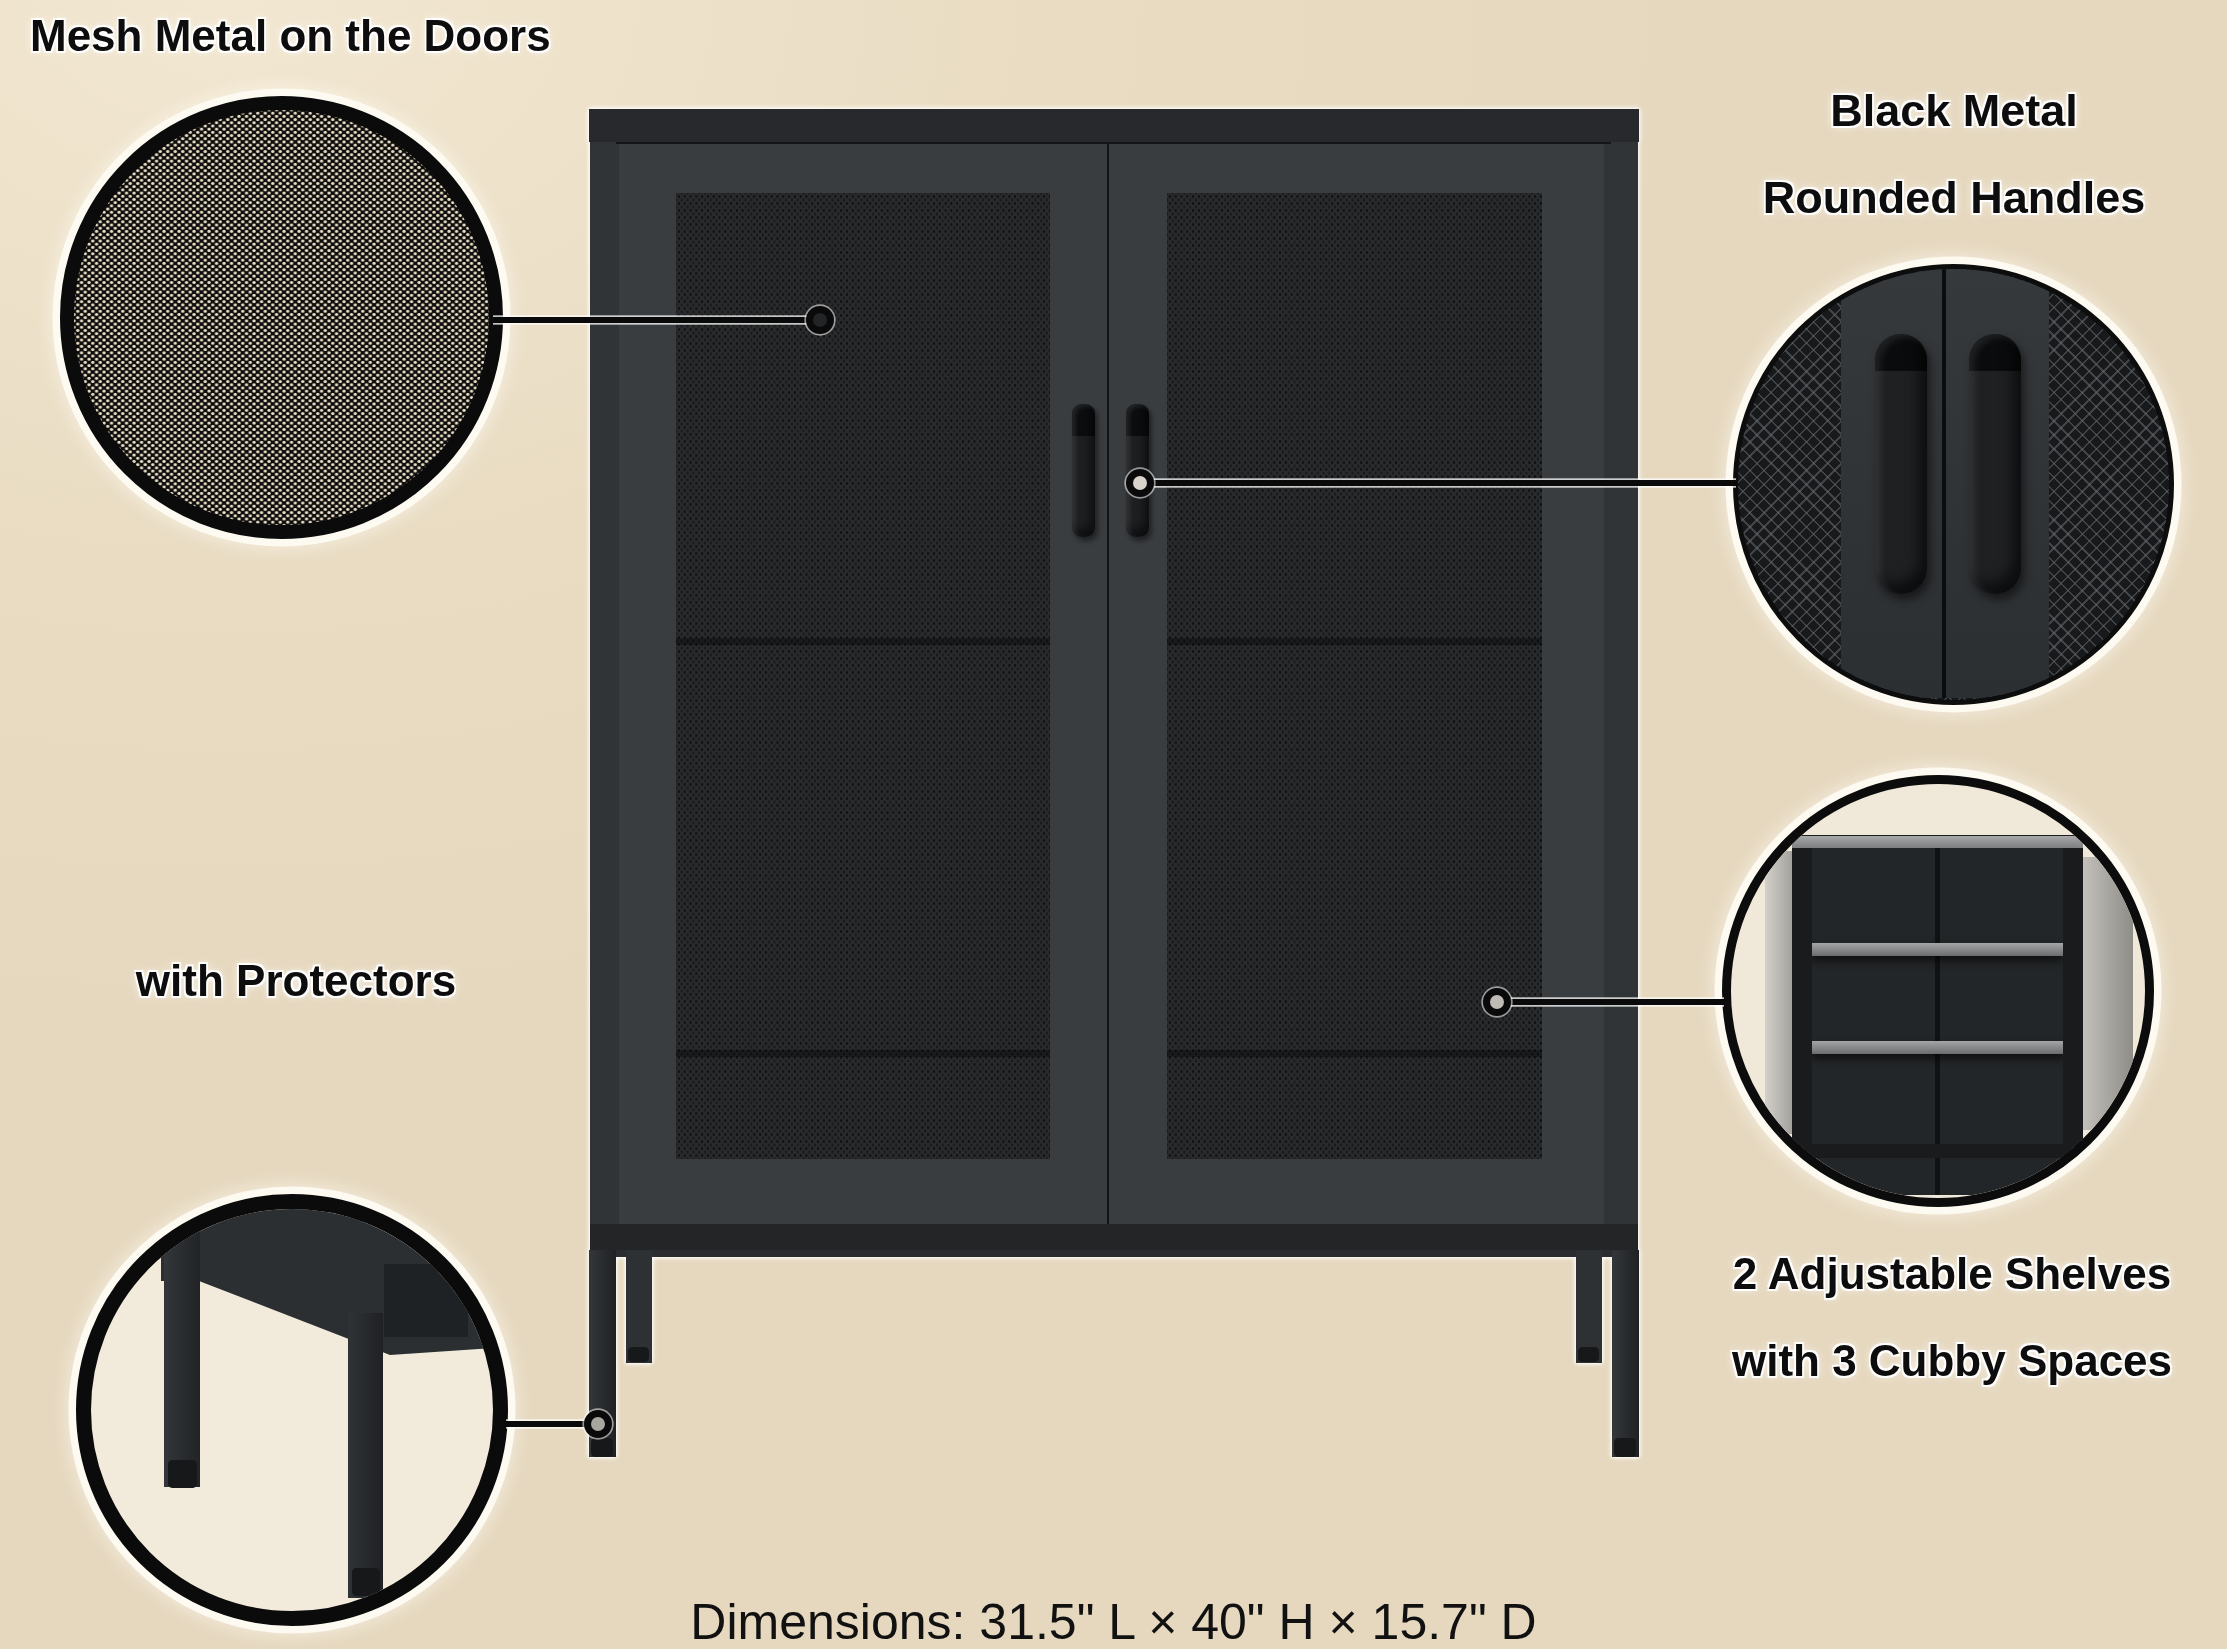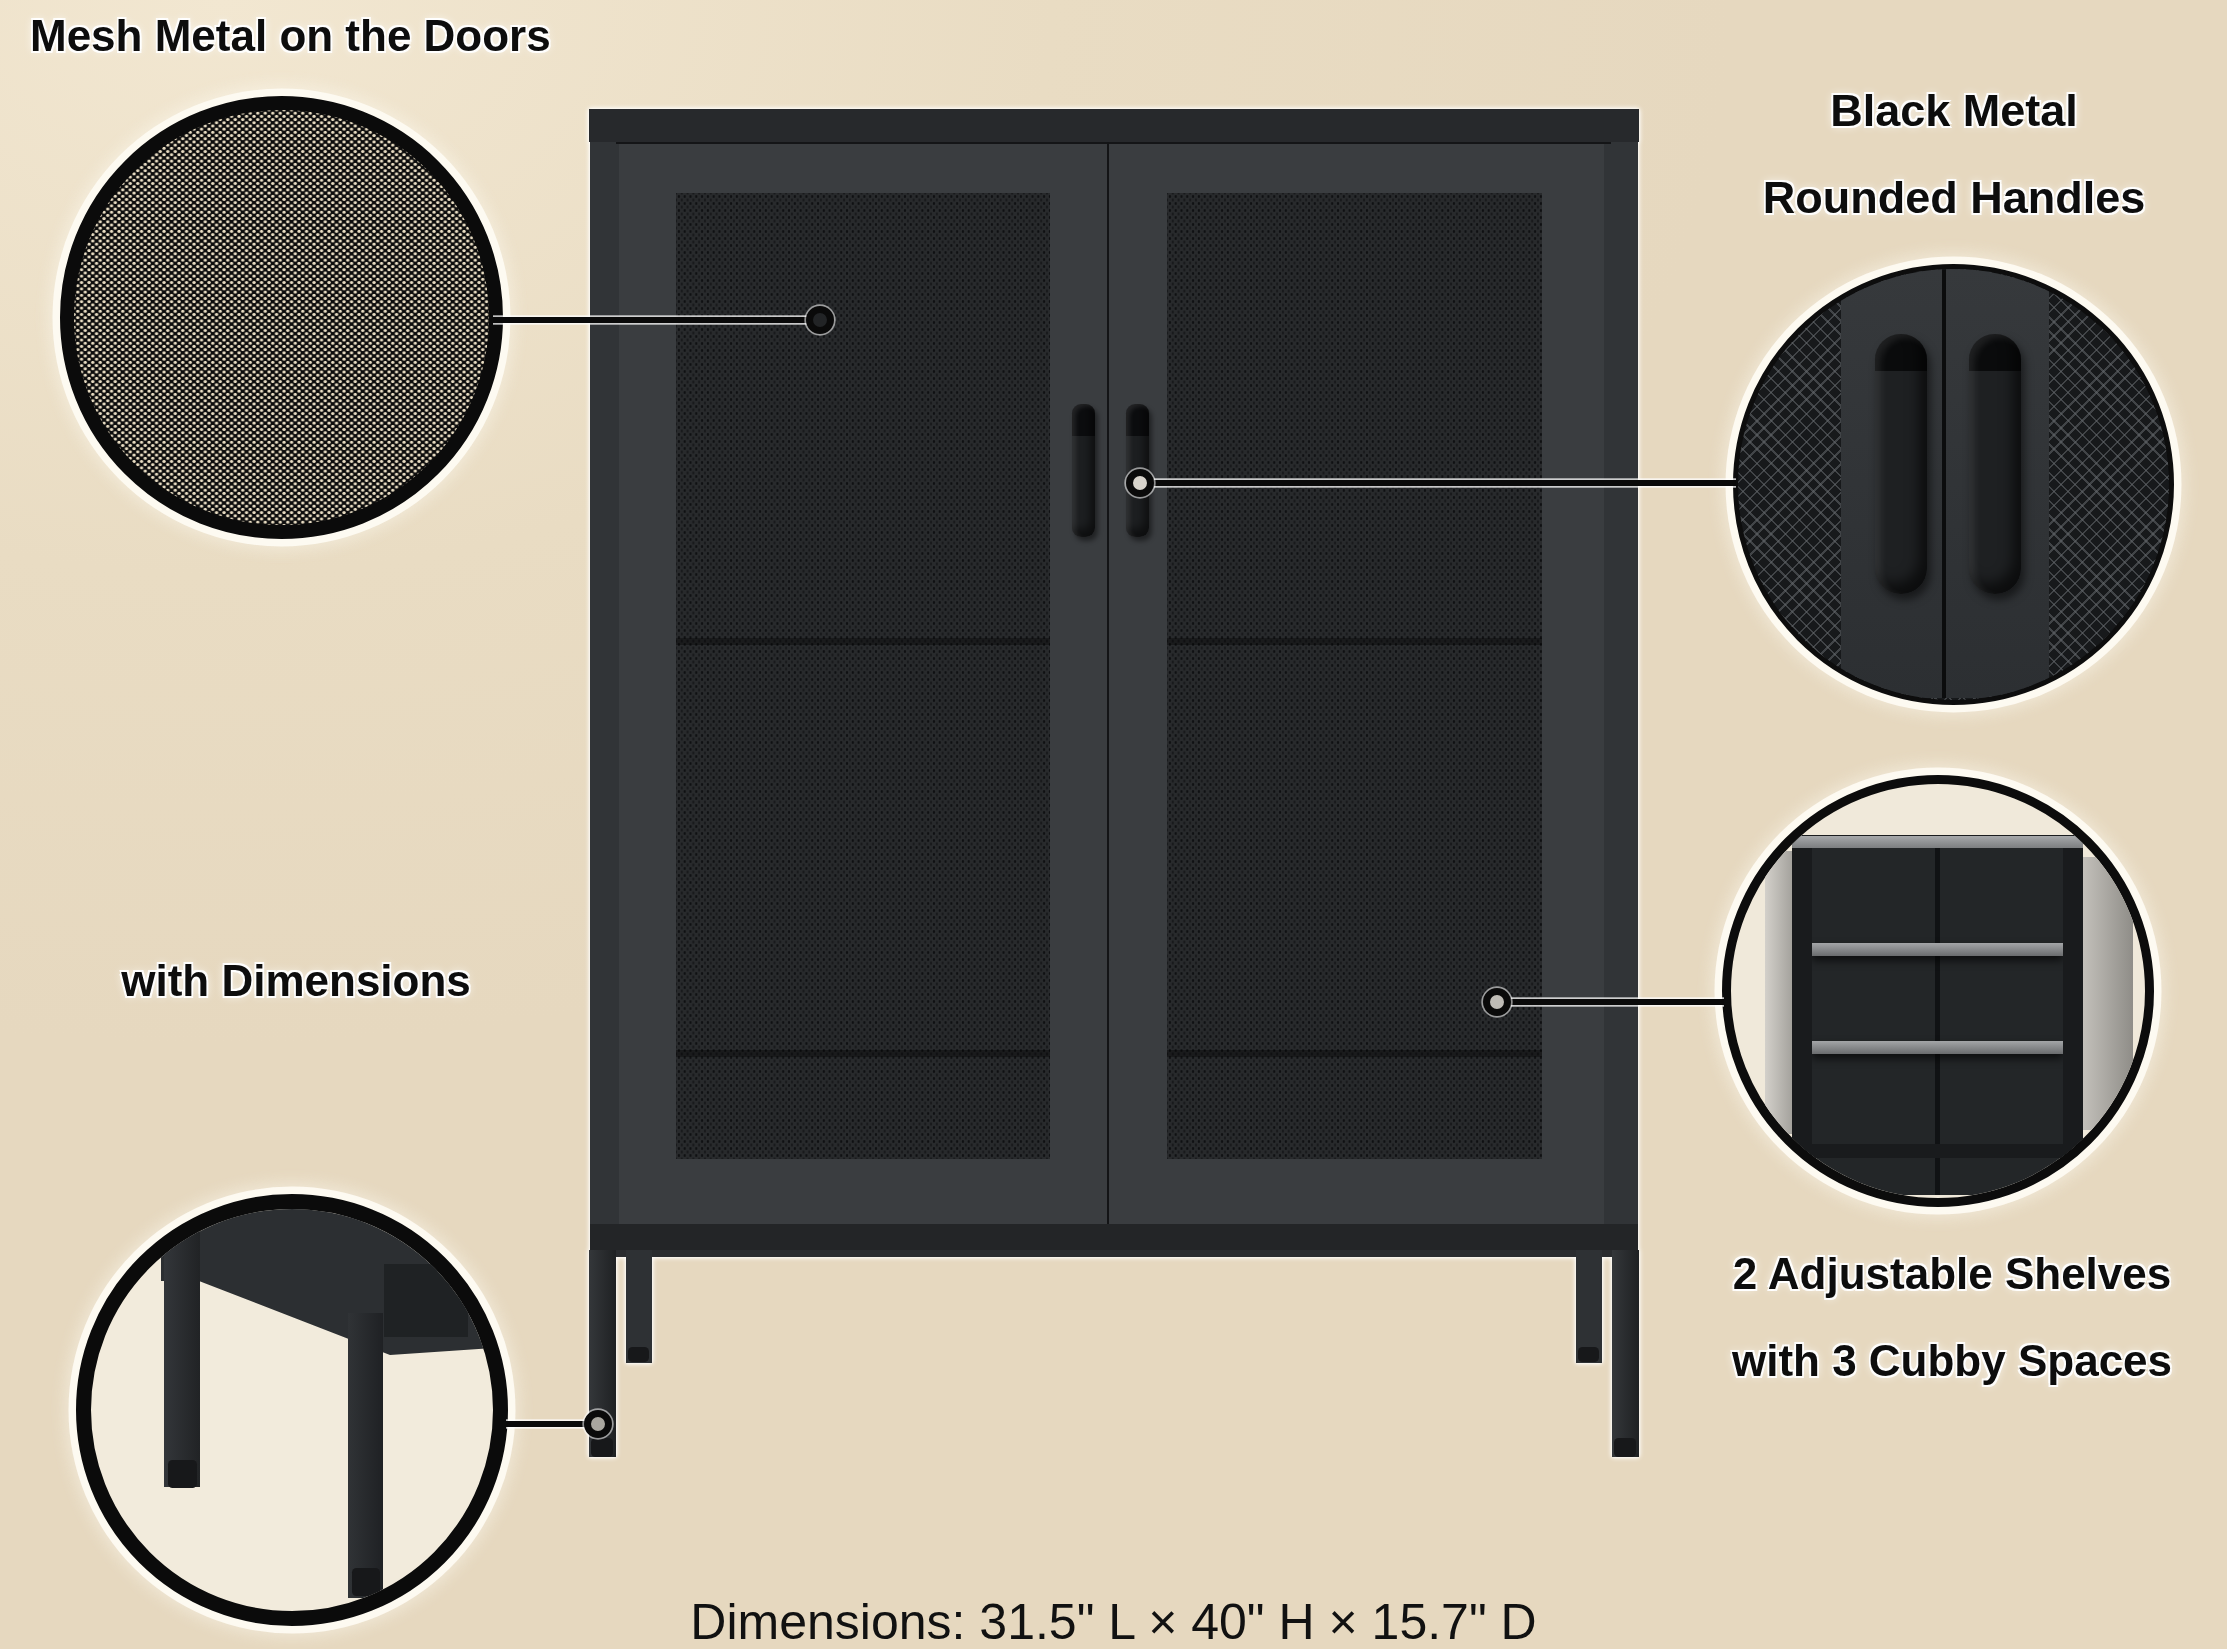--- a/index.html
+++ b/index.html
@@ -181,21 +181,21 @@
   <div class="marker" style="left:584px;top:1410px;background:#a9a69f;"></div>
 
   <div class="lbl" style="left:30px;top:10.4px;font-size:44px;line-height:52px;">Mesh Metal on the Doors</div>
 
   <div class="lbl center" style="left:1664px;top:67px;width:580px;font-size:45px;line-height:87px;">
     <div>Black Metal</div>
     <div>Rounded Handles</div>
   </div>
 
   <div class="lbl center" style="left:64px;top:937px;width:464px;font-size:44px;line-height:87px;">
-    <div>with Dimensions</div>
+    <div>with Protectors</div>
   </div>
 
   <div class="lbl center" style="left:1662px;top:1230px;width:580px;font-size:44px;line-height:87px;">
     <div>2 Adjustable Shelves</div>
     <div>with 3 Cubby Spaces</div>
   </div>
 
   <div class="abs" style="left:0;top:1594px;width:2227px;text-align:center;font-size:50px;line-height:56px;color:#111;">Dimensions: 31.5" L × 40" H × 15.7" D</div>
 
 </div>

